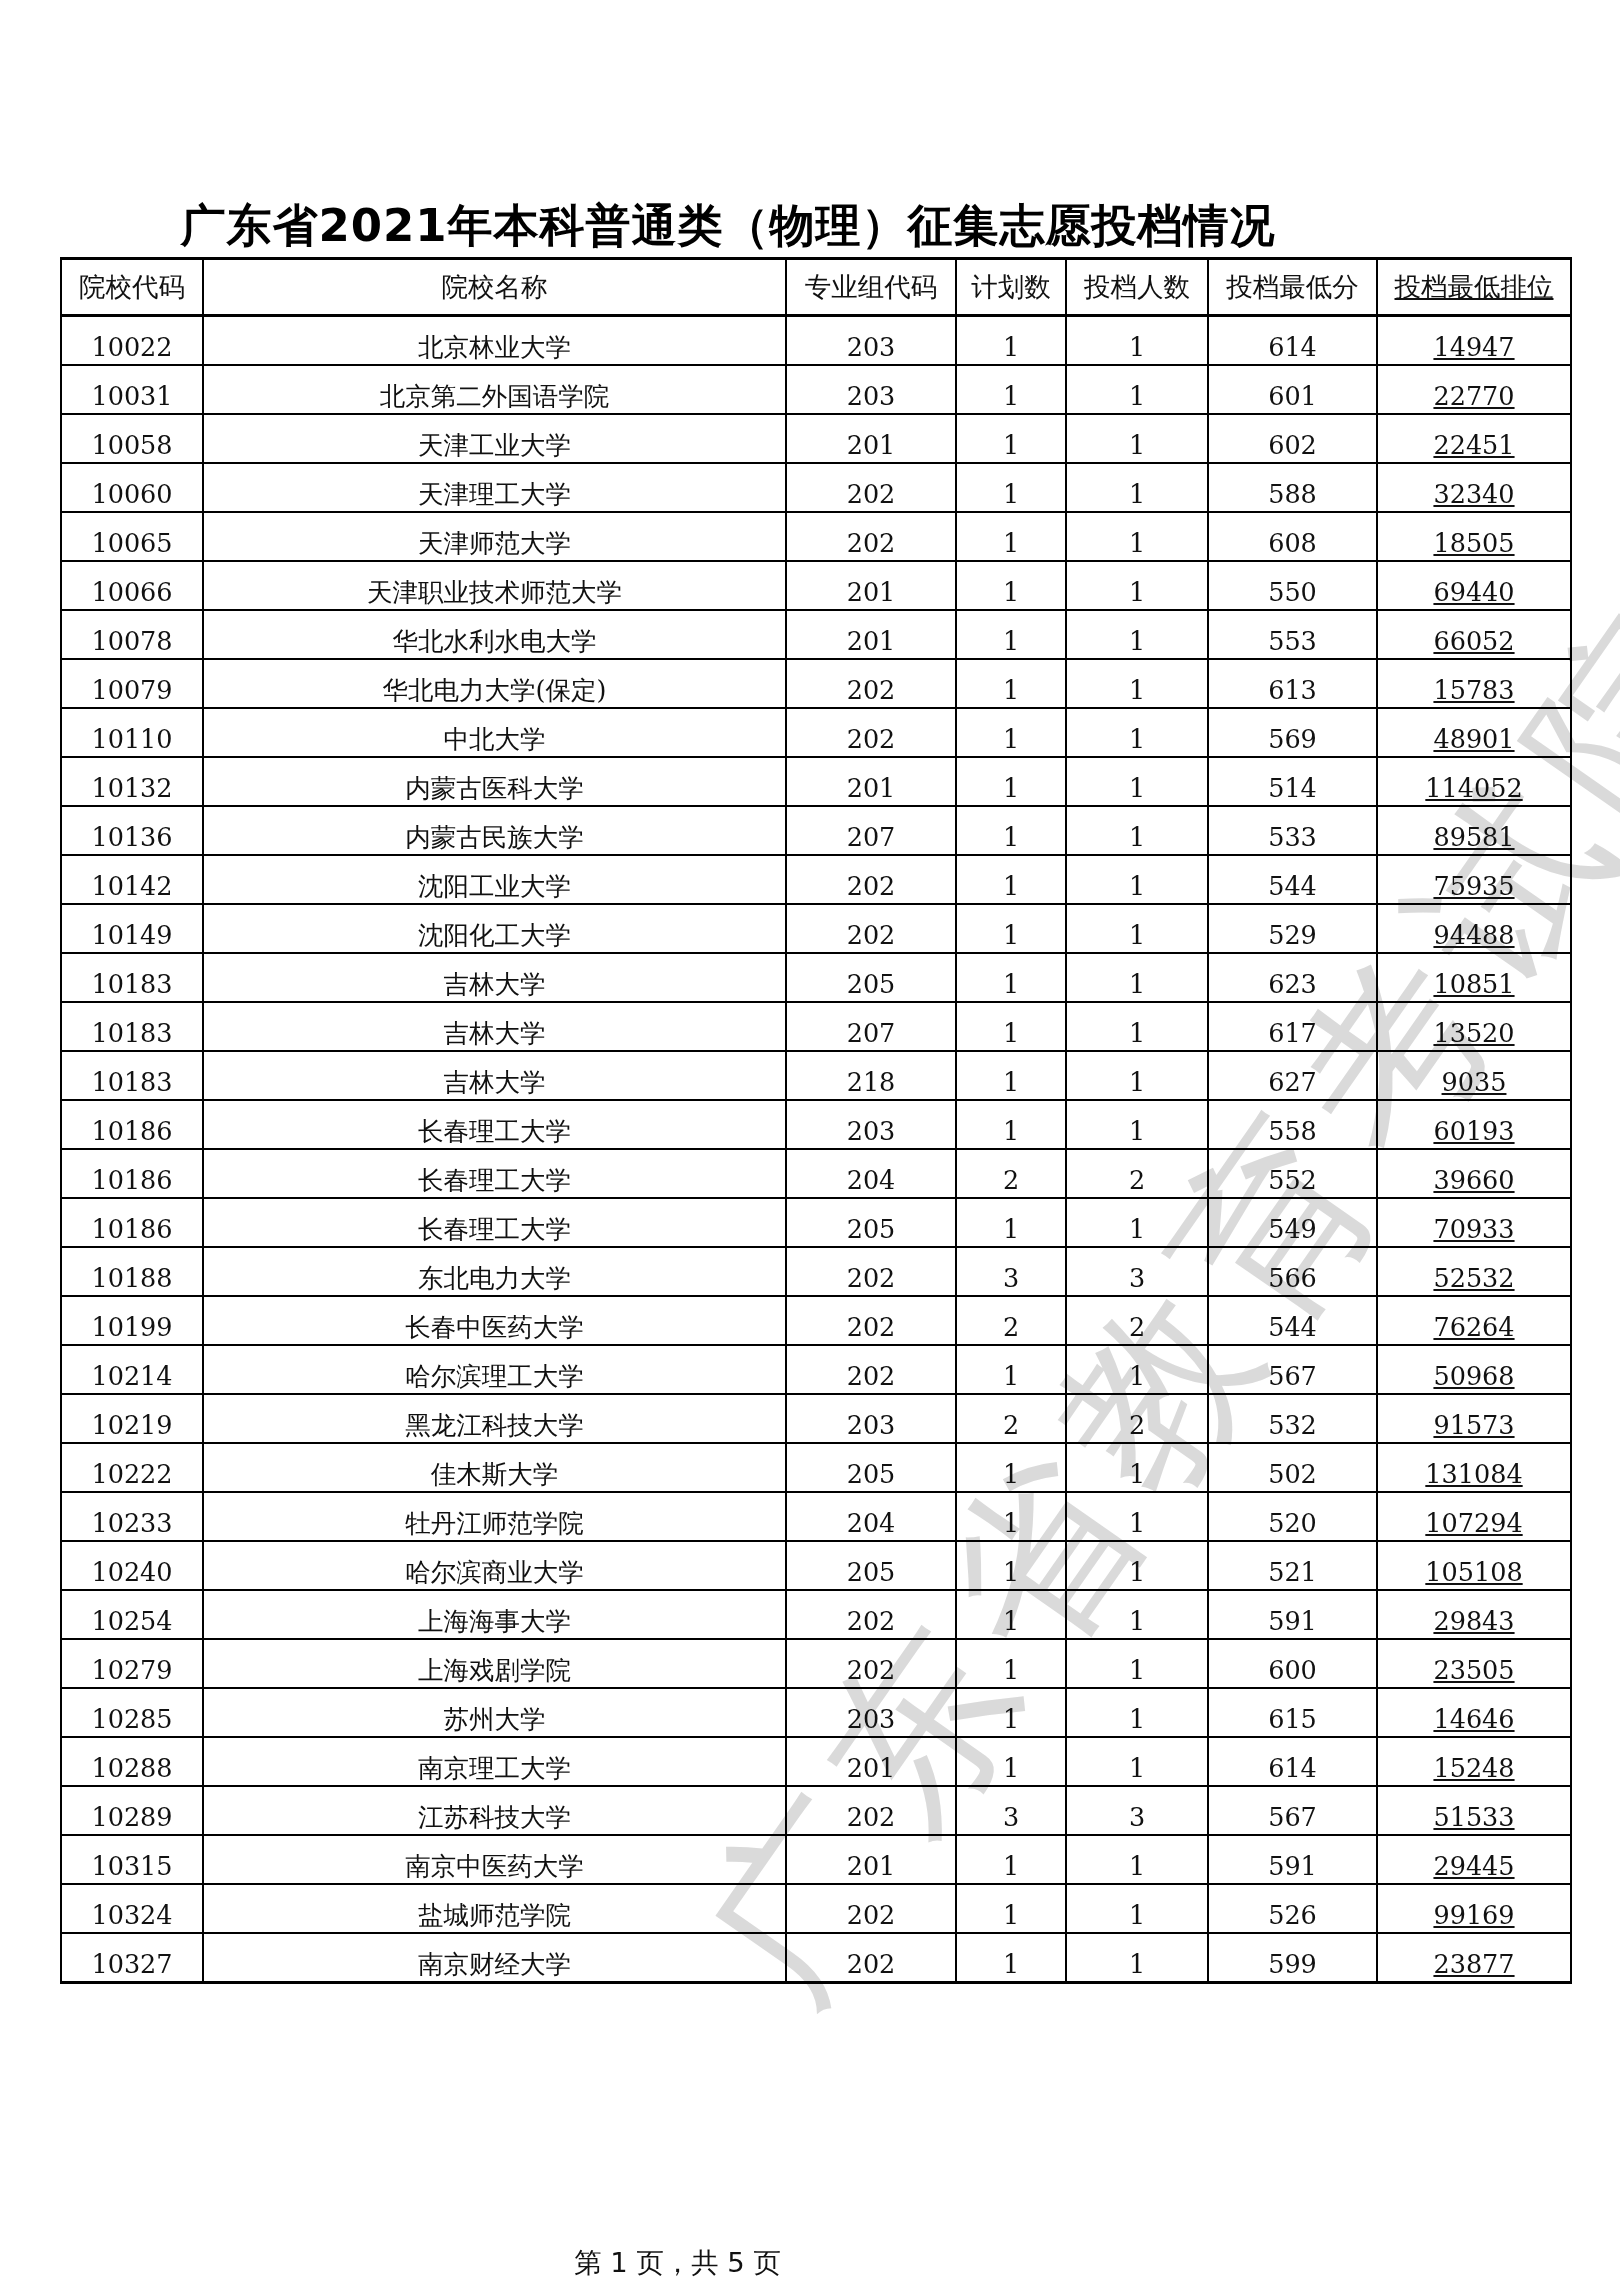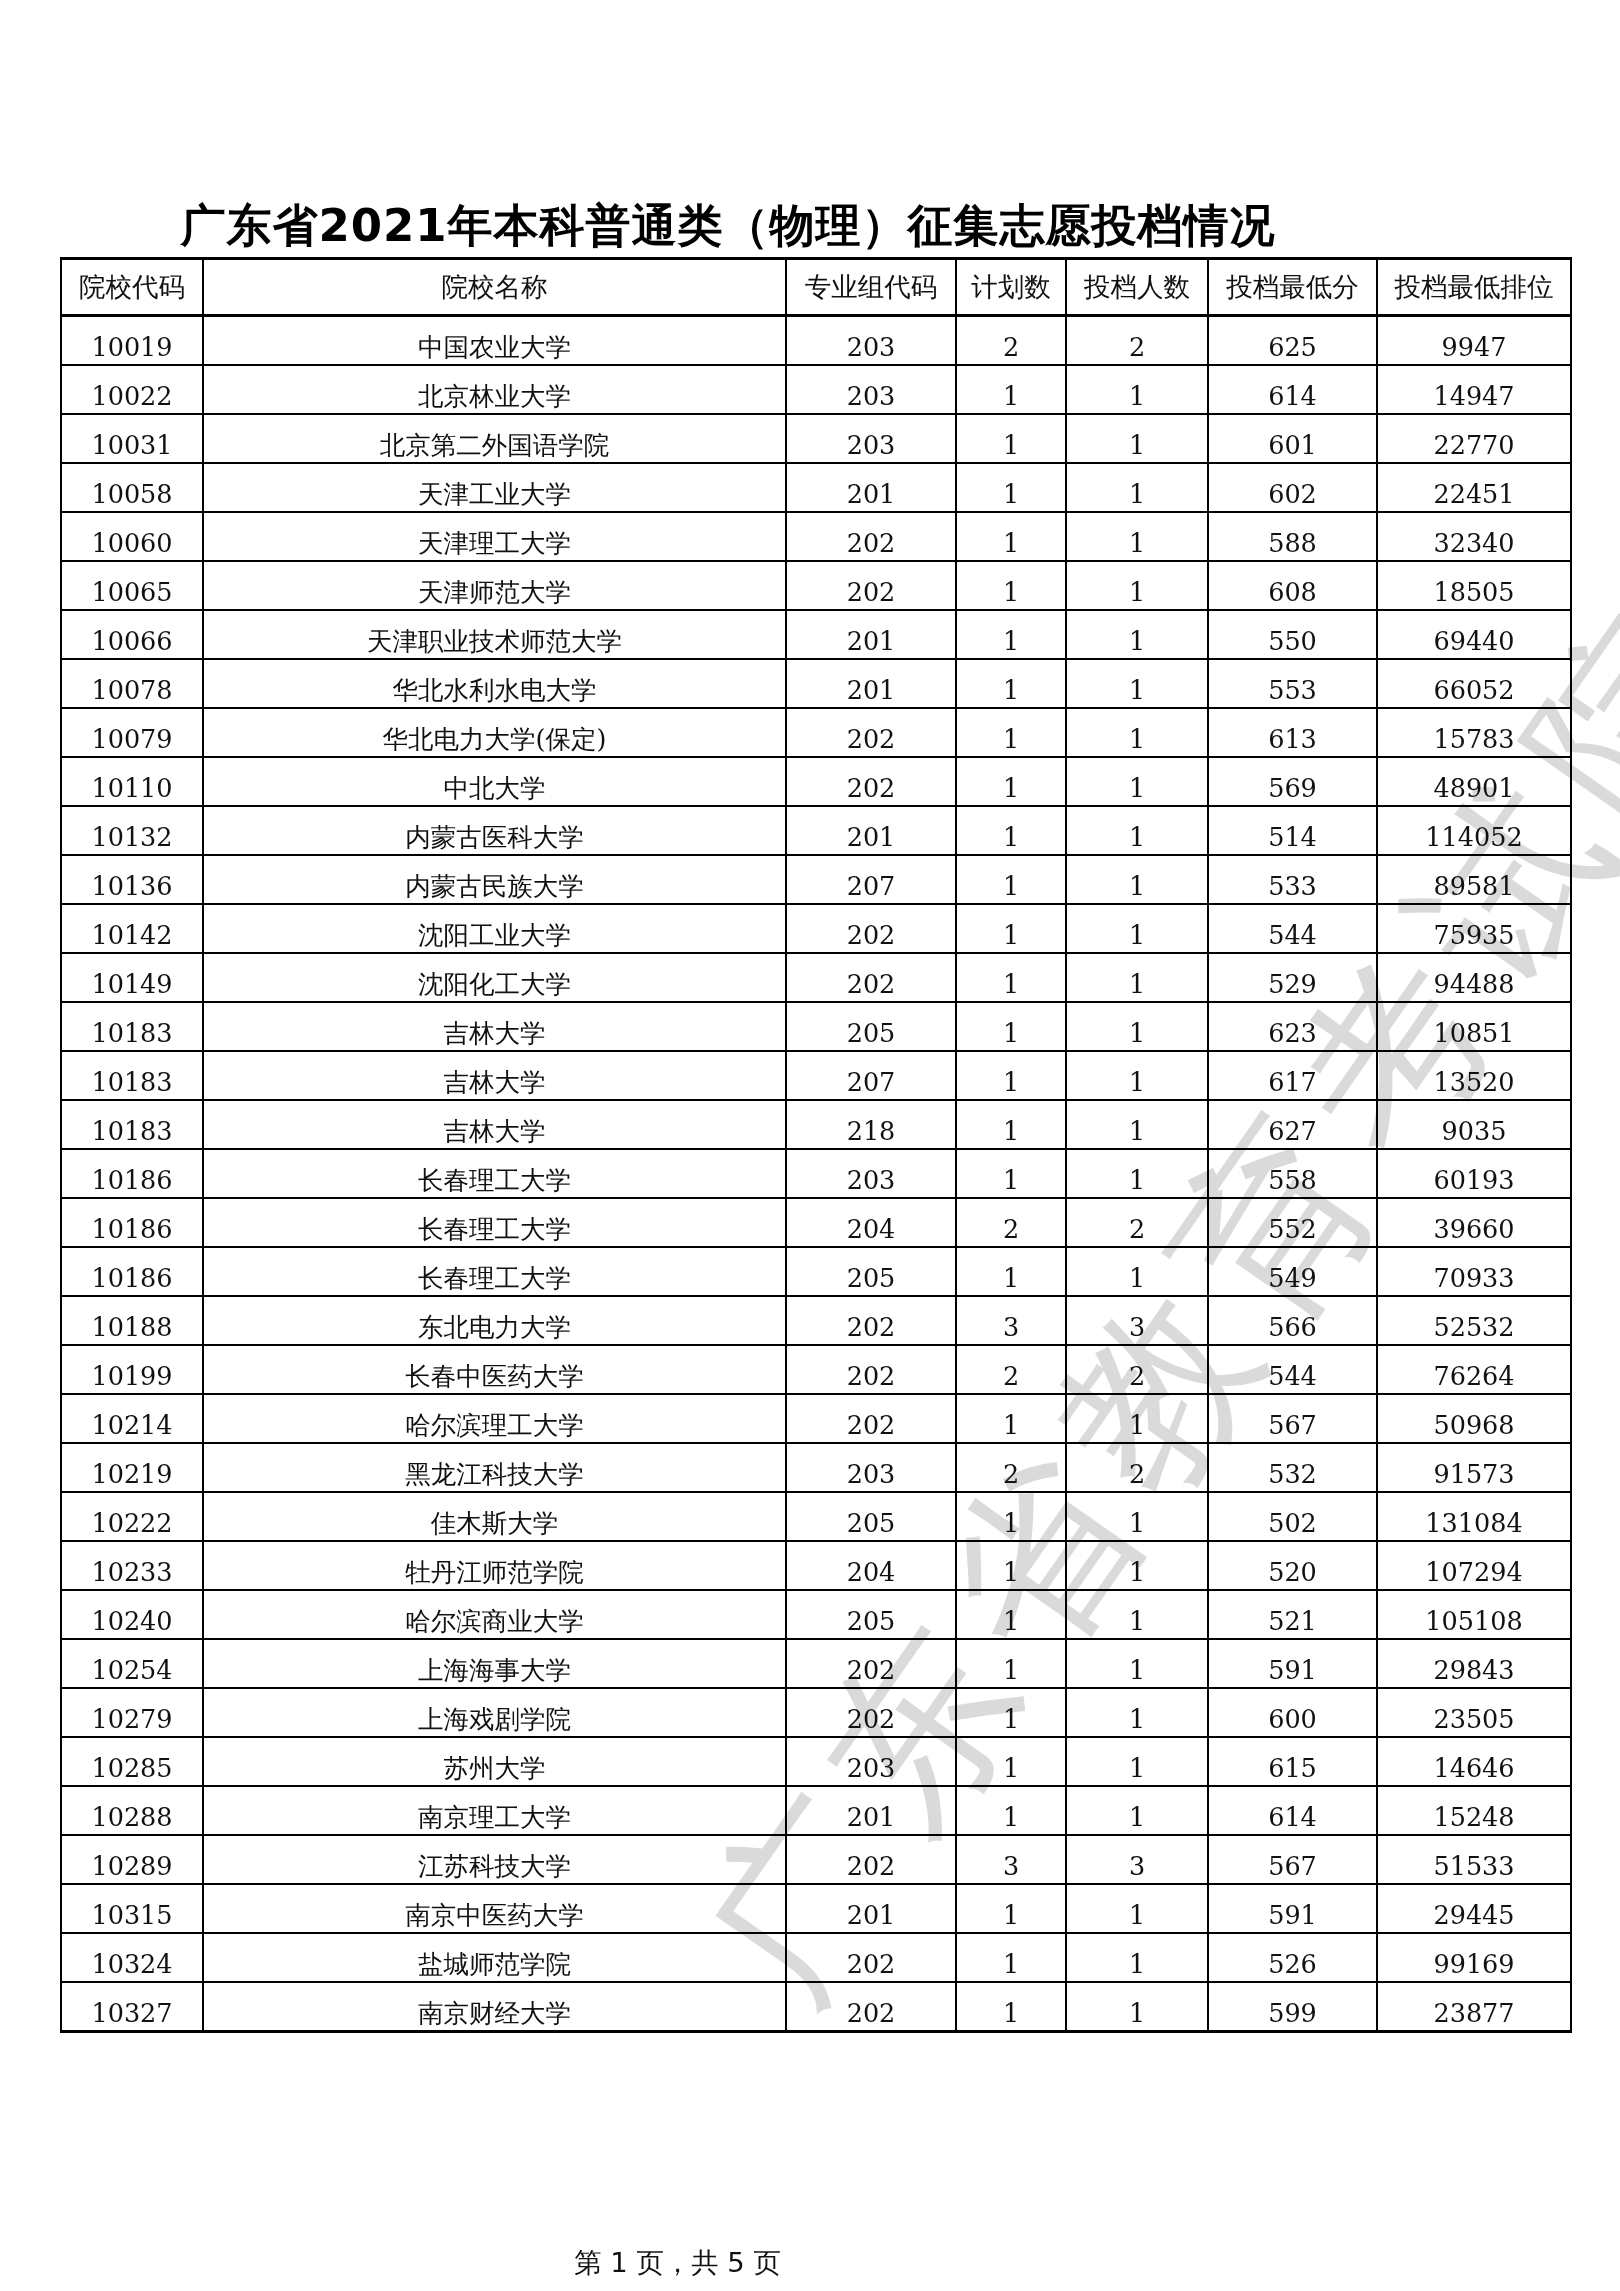--- a/index.html
+++ b/index.html
@@ -11,21 +11,21 @@
   table.grid { position:absolute; left:60px; top:257px; width:1509px;
                border-collapse:collapse; table-layout:fixed; }
   table.grid th, table.grid td { border:2px solid #000; text-align:center;
                padding:0; overflow:hidden; white-space:nowrap; }
   table.grid th { height:54px; font-weight:normal; font-size:26.5px; vertical-align:middle;
                border-top-width:3.9px; border-bottom-width:3.9px; }
   table.grid td { height:45px; font-size:25.5px; vertical-align:bottom; line-height:29px;
                padding-bottom:2px; border-bottom-width:2.9px; }
   table.grid tr:last-child td { border-bottom-width:3.9px; }
   table.grid th:first-child, table.grid td:first-child { border-left-width:2.9px; }
-  table.grid th:last-child, table.grid td:last-child { border-right-width:2.9px; }
+  table.grid th:last-child, table.grid td:last-child { border-right-width:2.9px;text-decoration:underline; }
   .watermark { position:absolute; left:206px; top:549px; transform:rotate(-55deg);
                transform-origin:center; font-family:"DejaVu Sans","Liberation Sans",sans-serif;
                font-size:186px; color:rgba(150,150,150,0.35); white-space:nowrap;
                pointer-events:none; letter-spacing:19.6px; }
   .watermark-wrap { position:absolute; left:196px; top:627px; width:1176px; height:1176px;
                display:flex; align-items:center; justify-content:center; pointer-events:none; }
   .footer { position:absolute; left:0; width:1355px; top:2245px; text-align:center;
             font-family:"DejaVu Sans","Liberation Sans",sans-serif; font-size:27.4px; color:#111; }
 </style>
 </head>
@@ -53,29 +53,20 @@
         <th>院校名称</th>
         <th>专业组代码</th>
         <th>计划数</th>
         <th>投档人数</th>
         <th>投档最低分</th>
         <th>投档最低排位</th>
       </tr>
   </thead>
   <tbody id="tbody">
       <tr>
-        <td>10019</td>
-        <td>中国农业大学</td>
-        <td>203</td>
-        <td>2</td>
-        <td>2</td>
-        <td>625</td>
-        <td>9947</td>
-      </tr>
-      <tr>
         <td>10022</td>
         <td>北京林业大学</td>
         <td>203</td>
         <td>1</td>
         <td>1</td>
         <td>614</td>
         <td>14947</td>
       </tr>
       <tr>
         <td>10031</td>

